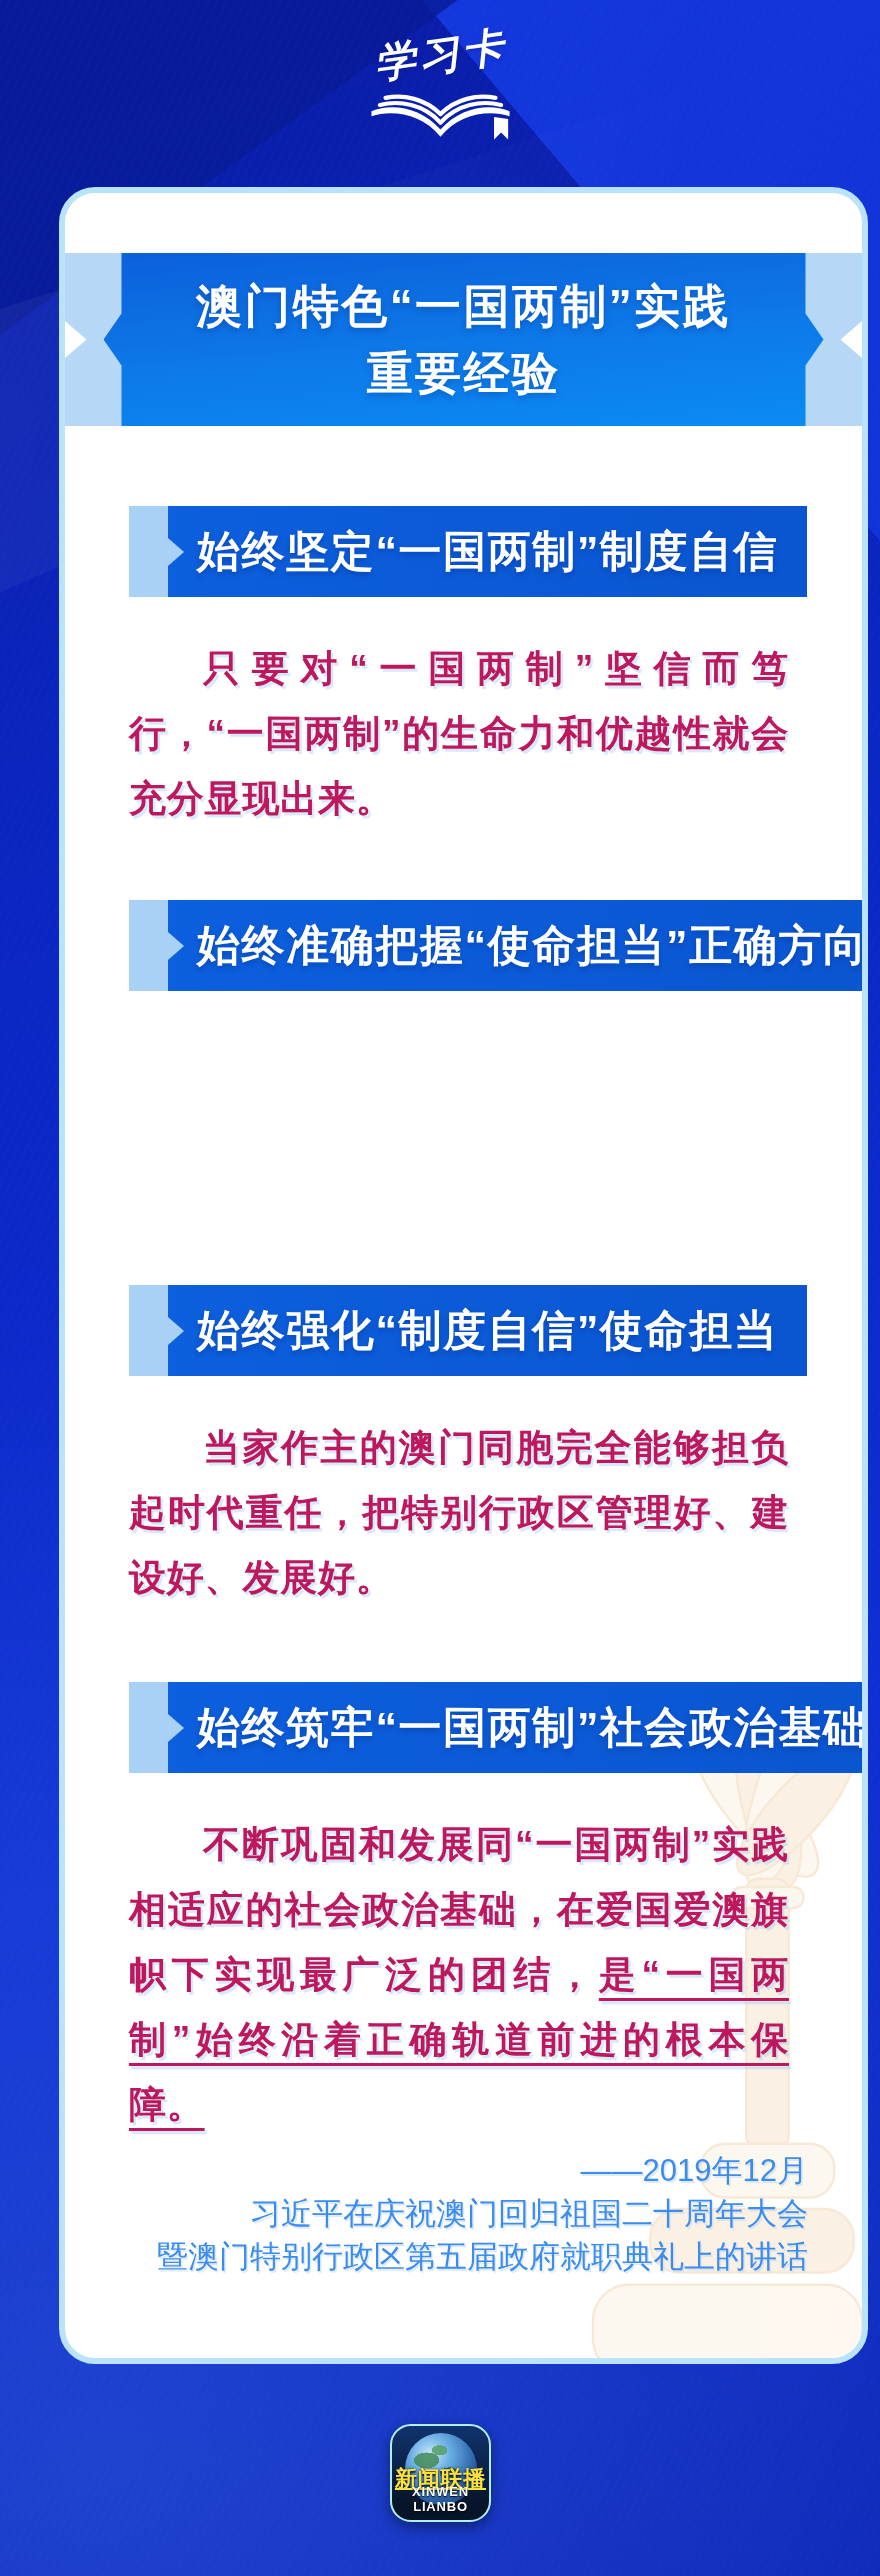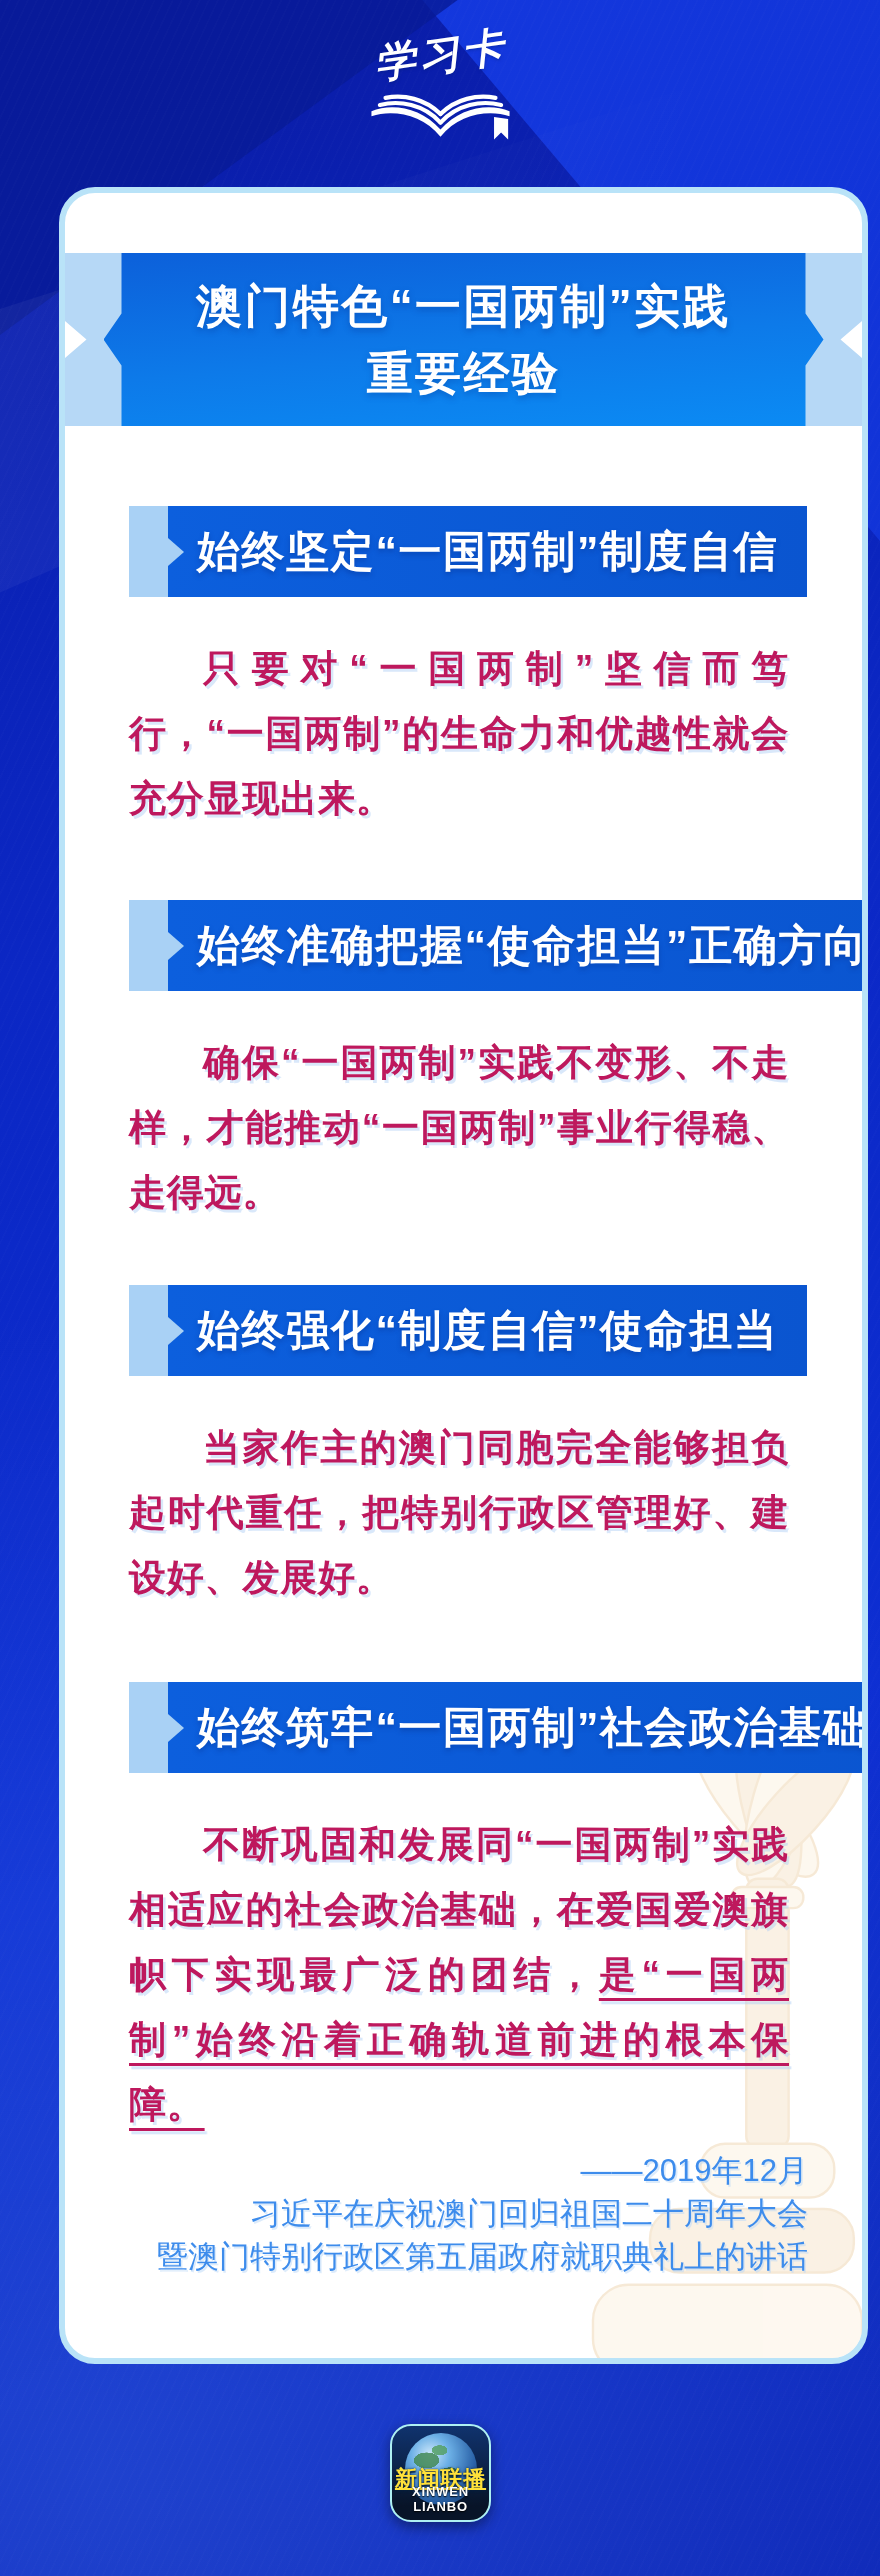--- a/index.html
+++ b/index.html
@@ -131,21 +131,20 @@
         <div class="bar">始终坚定“一国两制”制度自信</div>
       </div>
       <div class="sec-body">只要对“一国两制”坚信而笃行，“一国两制”的生命力和优越性就会充分显现出来。</div>
     </div>
 
     <div class="sec" style="top:707px">
       <div class="sec-head">
         <div class="tab"></div>
         <div class="bar">始终准确把握“使命担当”正确方向</div>
       </div>
-      <div class="sec-body">确保“一国两制”实践不变形、不走样，才能推动“一国两制”事业行得稳、走得远。</div>
     </div>
 
     <div class="sec" style="top:1092px">
       <div class="sec-head">
         <div class="tab"></div>
         <div class="bar">始终强化“制度自信”使命担当</div>
       </div>
       <div class="sec-body">当家作主的澳门同胞完全能够担负起时代重任，把特别行政区管理好、建设好、发展好。</div>
     </div>
 

